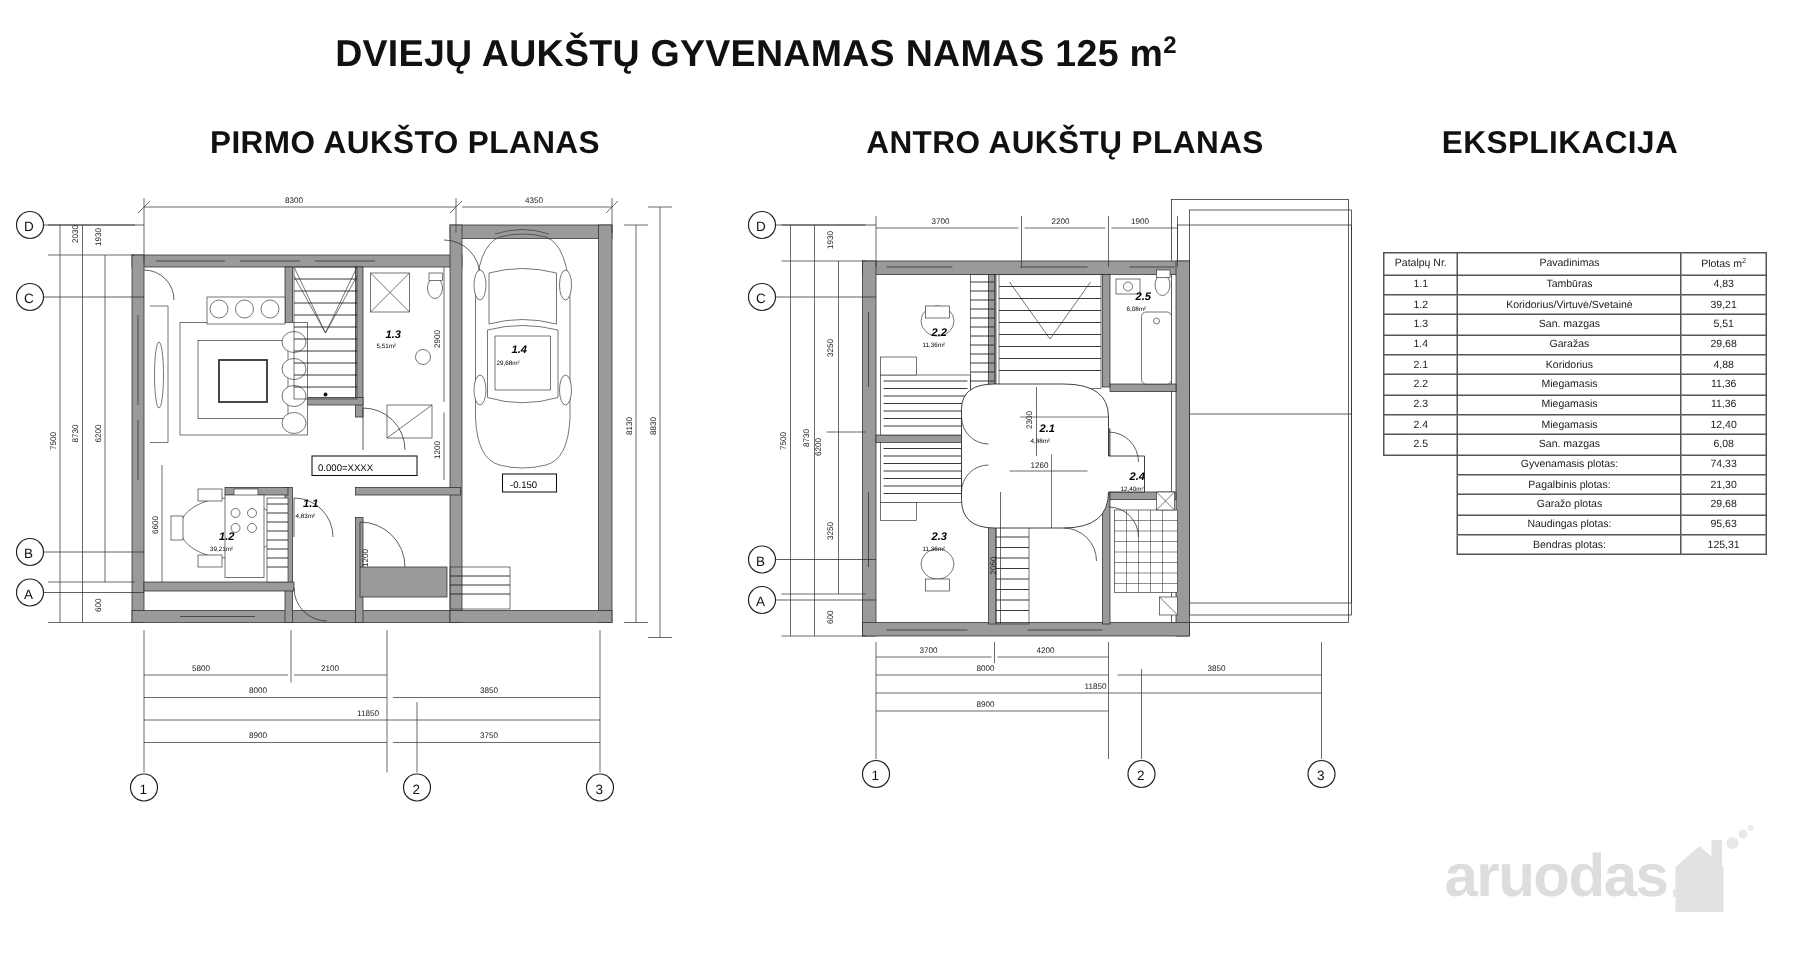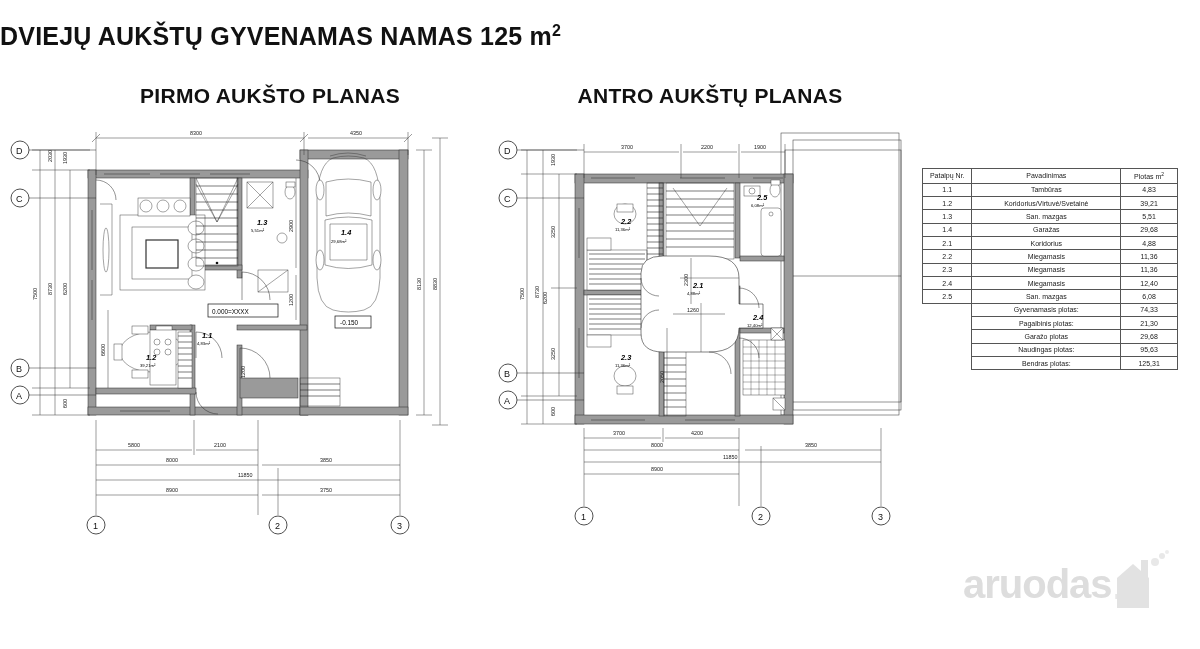--- a/index.html
+++ b/index.html
@@ -5,21 +5,21 @@
   html,body{margin:0;padding:0;}
   body{
     width:1200px;height:649px;background:#ffffff;
     font-family:"Liberation Sans", sans-serif;
     color:#111;overflow:hidden;position:relative;
   }
   .page{position:relative;width:1200px;height:649px;}
 
   
   .main-title{
-    position:absolute;left:0;top:22px;width:1008px;text-align:left;
+    position:absolute;left:0;top:22px;width:1008px;text-align:center;
     font-size:25px;font-weight:bold;letter-spacing:.2px;
   }
   .main-title .sup{font-size:16px;vertical-align:super;}
   .sec-title{position:absolute;font-size:21px;font-weight:bold;letter-spacing:.3px;}
   #t-first{left:60px;top:84px;width:420px;text-align:center;}
   #t-second{left:540px;top:84px;width:340px;text-align:center;}
   #t-expl{left:900px;top:84px;width:280px;text-align:center;}
 
   
   svg.plan{position:absolute;left:0;top:0;}
@@ -70,20 +70,21 @@
 </head>
 <body>
 
 <div class="page">
 
   <div class="main-title">
     <span>DVIEJŲ AUKŠTŲ GYVENAMAS NAMAS 125 m</span><span class="sup">2</span>
   </div>
   <div class="sec-title" id="t-first">PIRMO AUKŠTO PLANAS</div>
   <div class="sec-title" id="t-second">ANTRO AUKŠTŲ PLANAS</div>
+  <div class="sec-title" id="t-expl">EKSPLIKACIJA</div>
 
   <svg class="plan" id="svg-first" width="470" height="520" viewBox="0 0 470 520" style="left:0px;top:120px;">
 
     <g>
 
       <rect class="wall" x="88" y="50" width="220" height="8"></rect>
       <rect class="wall" x="88" y="50" width="8" height="245"></rect>
       <rect class="wall" x="88" y="287" width="220" height="8"></rect>
 
       <rect class="wall" x="300" y="30" width="108" height="9"></rect>

